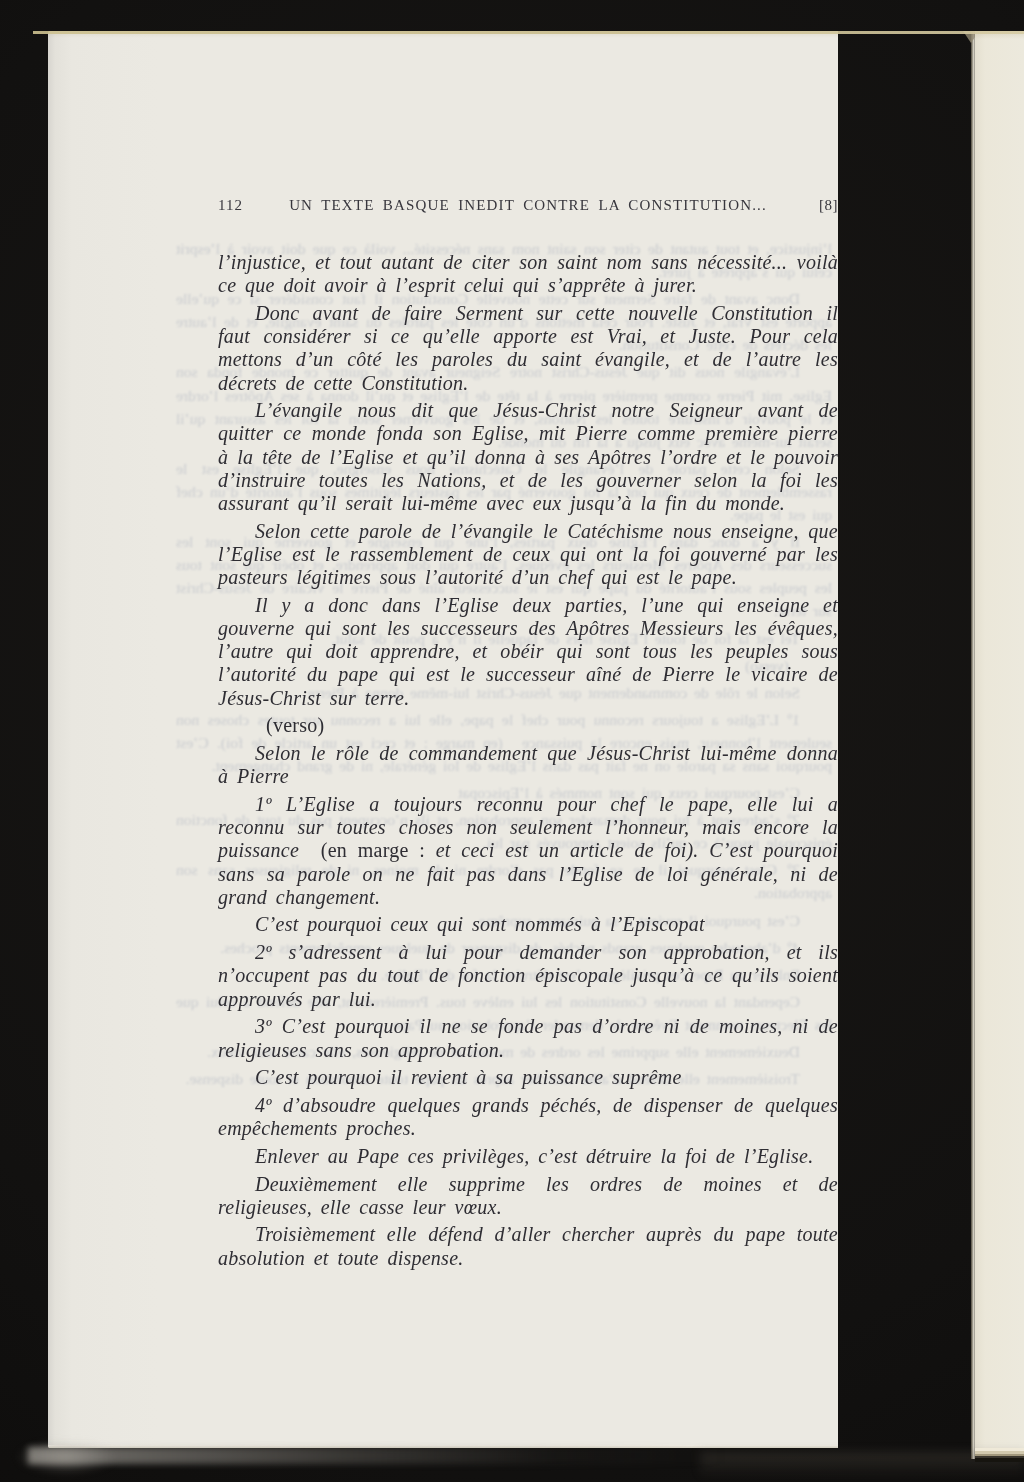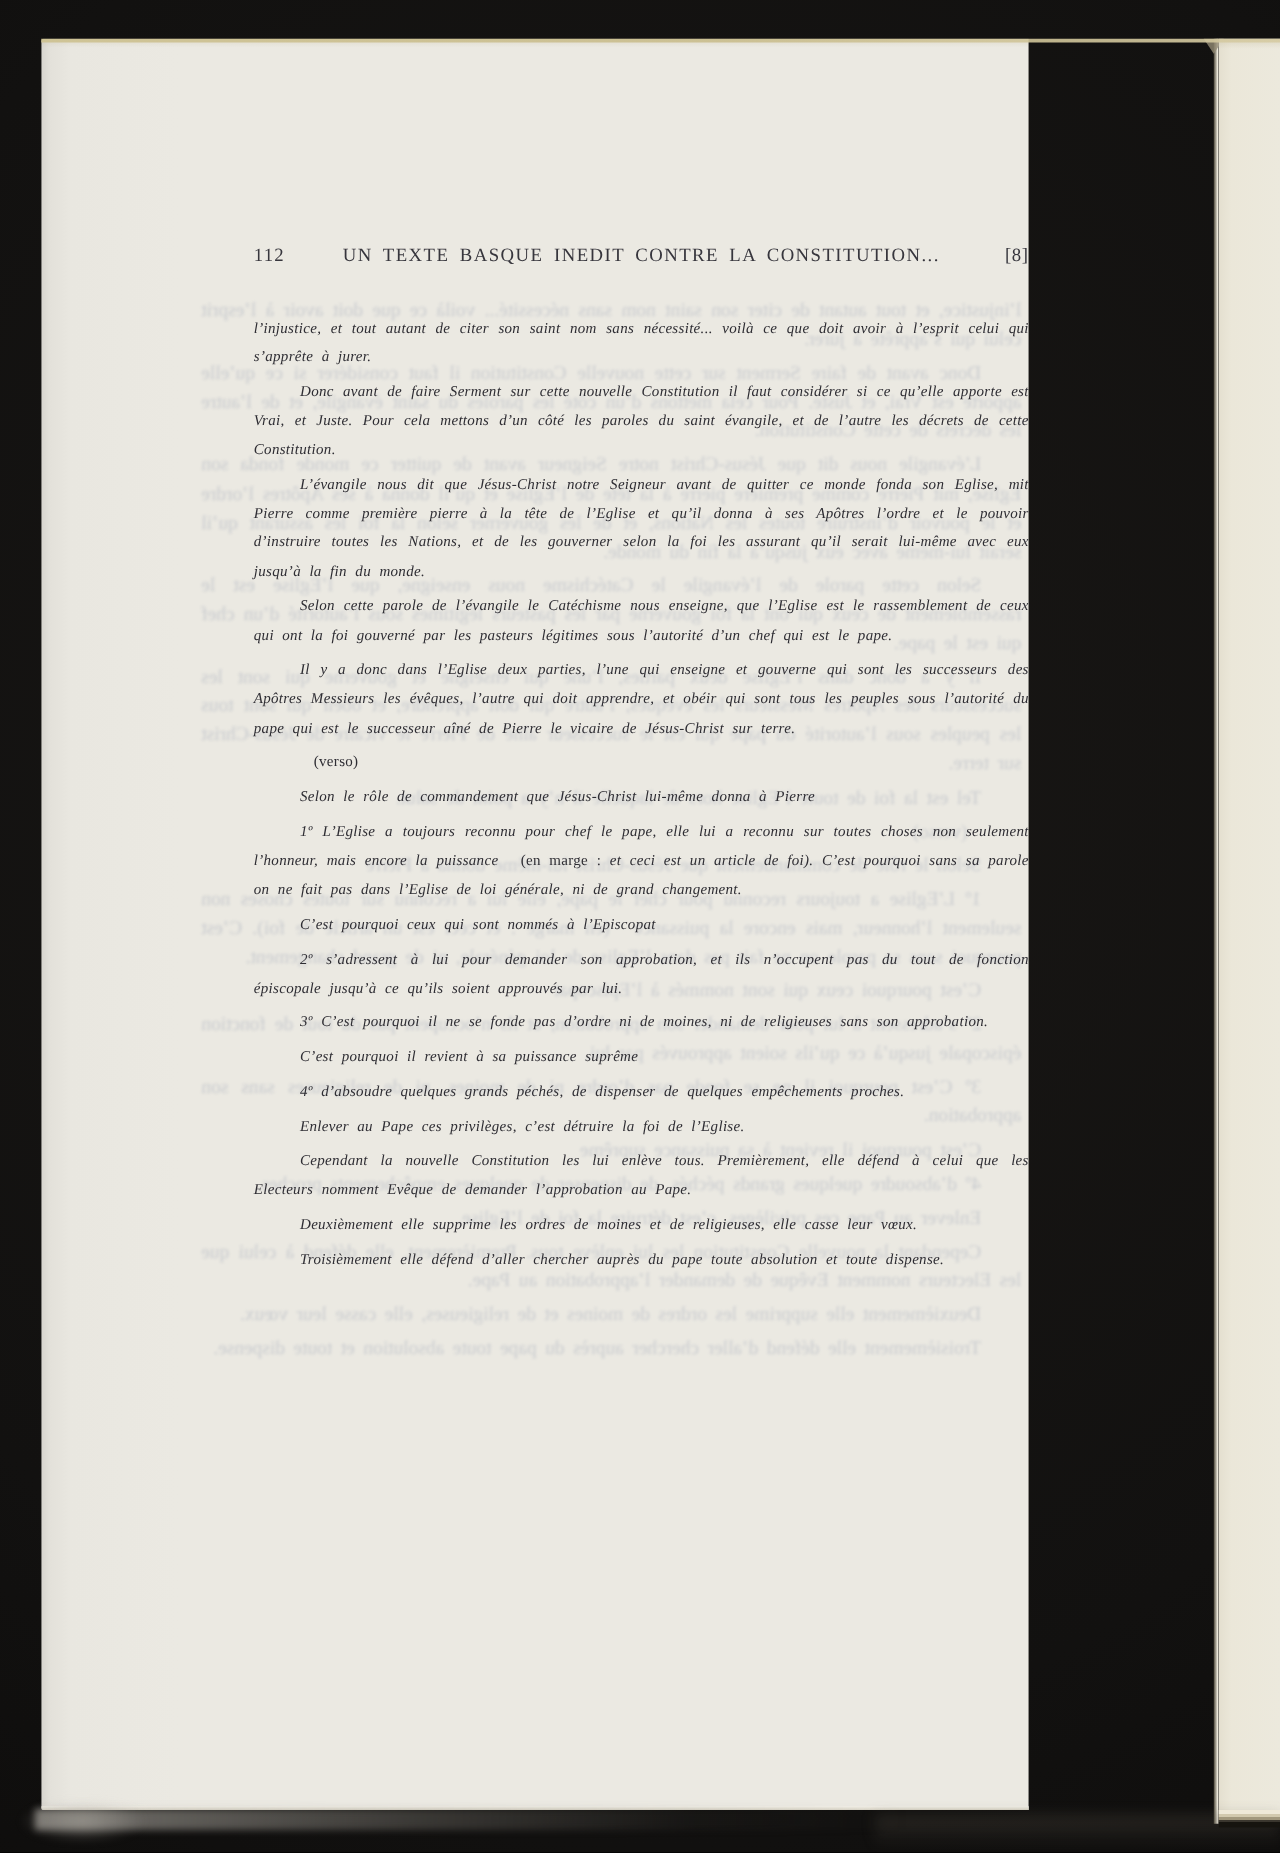--- a/index.html
+++ b/index.html
@@ -4,21 +4,21 @@
 <style>
   html,body{margin:0;padding:0;background:#000;}
   #stage{
     position:relative;width:1024px;height:1482px;overflow:hidden;
     background:radial-gradient(130% 95% at 52% 42%, #191715 0%, #121110 55%, #0a0908 100%);
     font-family:"Liberation Serif","DejaVu Serif",serif;
   }
   
   .page{position:absolute;left:33px;top:31px;width:991px;height:1417px;}
   .page-face{
-    position:absolute;left:0;top:0;width:790px;height:1417px;overflow:hidden;
+    position:absolute;left:15px;top:0;width:790px;height:1417px;overflow:hidden;
     background:
       linear-gradient(180deg, rgba(180,168,126,.22) 0px, rgba(180,168,126,0) 7px),
       linear-gradient(90deg,
         #d7d5cf 0px, #e3e1da 7px, #e9e7e0 24px, #ebe9e2 110px,
         #ebe9e2 800px, #e8e5da 900px, #e2dcc9 928px, #cfc6a9 937px, #a99f84 939px);
     border-radius:2px 0 0 2px;
   }
   .edge-top{position:absolute;left:0;top:0;width:991px;height:3px;
     background:linear-gradient(90deg,#cdc190 0%,#c9bd8d 55%,#d6cba3 100%);opacity:.9;}
   .crease{position:absolute;left:938px;top:0;width:4px;height:1428px;
@@ -55,21 +55,21 @@
   .ghost .para.ind{text-indent:32px;}
   
   .content{position:absolute;left:170px;top:166px;width:620px;}
   .header{display:grid;grid-template-columns:70px 1fr 70px;align-items:baseline;
     font-size:15px;color:#37363d;}
   .header .num{justify-self:start;letter-spacing:1px;}
   .header .title{justify-self:center;letter-spacing:1.15px;word-spacing:3.5px;white-space:nowrap;}
   .header .mark{justify-self:end;letter-spacing:.5px;}
   .bodytext{
     margin-top:37px;
-    font-style:italic;font-size:12px;line-height:23.2px;
+    font-style:italic;font-size:20px;line-height:23.2px;
     color:#2e2d33;text-align:justify;
     word-spacing:3.5px;letter-spacing:.25px;
   }
   .bodytext .para{margin:0 0 4.5px;}
   .bodytext .para.ind{text-indent:37px;}
   .roman{font-style:normal;margin-left:11px;}
 </style>
 </head>
 <body>
 
@@ -113,21 +113,20 @@
             <p class="para ind"><span>Il y a donc dans l’Eglise deux parties, l’une qui enseigne et gouverne qui sont les successeurs des Apôtres Messieurs les évêques, l’autre qui doit apprendre, et obéir qui sont tous les peuples sous l’autorité du pape qui est le successeur aîné de Pierre le vicaire de Jésus-Christ sur terre.</span></p>
             <p class="para ind"><span class="roman">(verso)</span></p>
             <p class="para ind"><span>Selon le rôle de commandement que Jésus-Christ lui-même donna à Pierre</span></p>
             <p class="para ind"><span>1º L’Eglise a toujours reconnu pour chef le pape, elle lui a reconnu sur toutes choses non seulement l’honneur, mais encore la puissance </span><span class="roman">(en marge : </span><span>et ceci est un article de foi). C’est pourquoi sans sa parole on ne fait pas dans l’Eglise de loi générale, ni de grand changement.</span></p>
             <p class="para ind"><span>C’est pourquoi ceux qui sont nommés à l’Episcopat</span></p>
             <p class="para ind"><span>2º s’adressent à lui pour demander son approbation, et ils n’occupent pas du tout de fonction épiscopale jusqu’à ce qu’ils soient approuvés par lui.</span></p>
             <p class="para ind"><span>3º C’est pourquoi il ne se fonde pas d’ordre ni de moines, ni de religieuses sans son approbation.</span></p>
             <p class="para ind"><span>C’est pourquoi il revient à sa puissance suprême</span></p>
             <p class="para ind"><span>4º d’absoudre quelques grands péchés, de dispenser de quelques empêchements proches.</span></p>
             <p class="para ind"><span>Enlever au Pape ces privilèges, c’est détruire la foi de l’Eglise.</span></p>
-            <p class="para ind"><span>Cependant la nouvelle Constitution les lui enlève tous. Premièrement, elle défend à celui que les Electeurs nomment Evêque de demander l’approbation au Pape.</span></p>
             <p class="para ind"><span>Deuxièmement elle supprime les ordres de moines et de religieuses, elle casse leur vœux.</span></p>
             <p class="para ind"><span>Troisièmement elle défend d’aller chercher auprès du pape toute absolution et toute dispense.</span></p>
           </div>
       </div>
 
       <div class="edge-bottom"></div>
     </div>
 
     <div class="crease"></div>
     <div class="crease-notch"></div>

